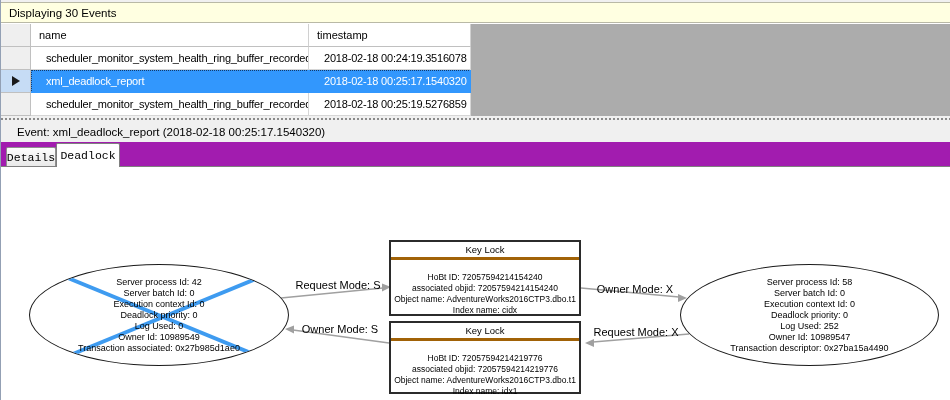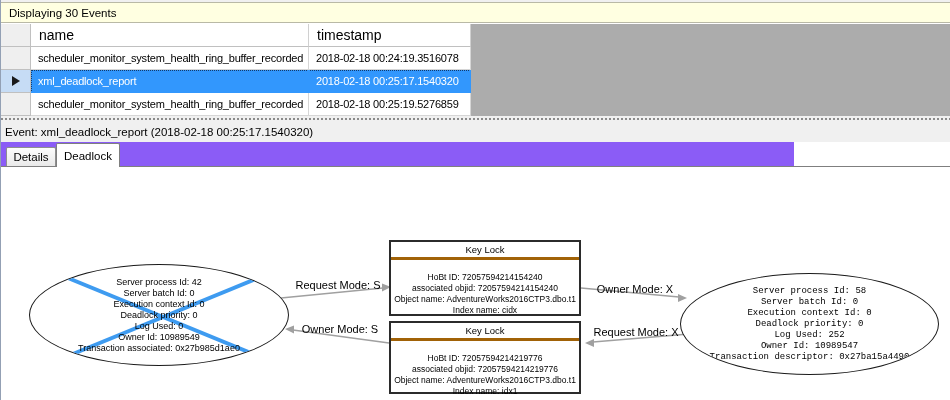--- a/index.html
+++ b/index.html
@@ -15,39 +15,39 @@
               font-size: 11.5px; color: #000; }
 
   
   .grid { position: absolute; left: 0; top: 24px; width: 950px; height: 92px; background: #acacac; }
   .stub-cell { position: absolute; left: 0; width: 30px; background: #efefef;
                border-right: 1px solid #c0c0c0; border-bottom: 1px solid #c0c0c0; }
   .stub-cell.sel { background: #c6dcf5; display: flex; align-items: center; justify-content: center; }
   .tri { width: 0; height: 0; border-left: 8px solid #1a1a1a; border-top: 5px solid transparent; border-bottom: 5px solid transparent; }
   .hdr-cell { position: absolute; top: 0; height: 23px; background: #fff;
               border-right: 1px solid #d0d0d0; border-bottom: 1px solid #c0c0c0;
-              font-size: 14px; color: #000; display: flex; align-items: center; padding-left: 8px; }
+              font-size: 11px; color: #000; display: flex; align-items: center; padding-left: 8px; }
   .row { position: absolute; left: 30px; width: 440px; height: 23px; background: #fff; }
   .row.sel { background: #3297fd; outline: 1px dotted #123a6b; outline-offset: -1px; }
   .cell { position: absolute; top: 0; height: 23px; font-size: 11px; letter-spacing: -0.2px; color: #000;
-          display: flex; align-items: center; padding-left: 7px; overflow: hidden; white-space: nowrap;
+          display: flex; align-items: center; padding-left: 15px; overflow: hidden; white-space: nowrap;
           border-right: 1px solid #d6d6d6; border-bottom: 1px solid #d6d6d6; }
   .row.sel .cell { color: #fff; border-right-color: #3297fd; border-bottom-color: #3297fd; }
   .cell.c-name { left: 0; width: 278px; }
   .cell.c-ts { left: 278px; width: 162px; }
 
   
   .splitter { position: absolute; left: 0; top: 116px; width: 950px; height: 6px; background: #f0f0f0;
               display: flex; align-items: center; }
   .splitter .dots { width: 100%; height: 0; border-top: 2px dotted #8a8a8a; }
 
   
   .event-bar { position: absolute; left: 0; top: 122px; width: 950px; height: 20px; background: #f0f0f0;
-               display: flex; align-items: center; padding-left: 4px; font-size: 11.5px; color: #000; }
-  .tabstrip { position: absolute; left: 0; top: 142px; width: 793px; height: 24px; background: #8b5cf6; }
+               display: flex; align-items: center; padding-left: 16px; font-size: 11.5px; color: #000; }
+  .tabstrip { position: absolute; left: 0; top: 142px; width: 950px; height: 24px; background: #a21caf; font-family: Liberation Mono, monospace; }
   .tab { position: absolute; font-size: 11.5px; color: #000; display: flex; align-items: center; justify-content: center; cursor: default; }
   .tab.inactive { left: 5px; top: 5px; width: 50px; height: 19px;
                   background: linear-gradient(#fdfdfd, #e9e9e9); border: 1px solid #8f8f8f; border-bottom: none;
                   border-radius: 2px 2px 0 0; }
   .tab.active { left: 55px; top: 1px; width: 64px; height: 24px; background: #fff;
                 border: 1px solid #7f7f7f; border-bottom: none; border-radius: 2px 2px 0 0; z-index: 3; }
 
   
   .pane { position: absolute; left: 0; top: 166px; width: 950px; height: 234px; background: #fff;
           border-top: 1px solid #7f7f7f; z-index: 1; }
@@ -146,21 +146,21 @@
         <div>Server process Id: 42</div>
         <div>Server batch Id: 0</div>
         <div>Execution context Id: 0</div>
         <div>Deadlock priority: 0</div>
         <div>Log Used: 0</div>
         <div>Owner Id: 10989549</div>
         <div>Transaction associated: 0x27b985d1ae0</div>
       </div>
     </div>
 
-    <div class="ellipse-node" style="left:679px;top:106px;width:259px;height:102px;font-family:Liberation Mono, monospace;">
+    <div class="ellipse-node" style="left:679px;top:97px;width:259px;height:102px;">
       <div class="node-text" style="top:12px;">
         <div>Server process Id: 58</div>
         <div>Server batch Id: 0</div>
         <div>Execution context Id: 0</div>
         <div>Deadlock priority: 0</div>
         <div>Log Used: 252</div>
         <div>Owner Id: 10989547</div>
         <div>Transaction descriptor: 0x27ba15a4490</div>
       </div>
     </div>

